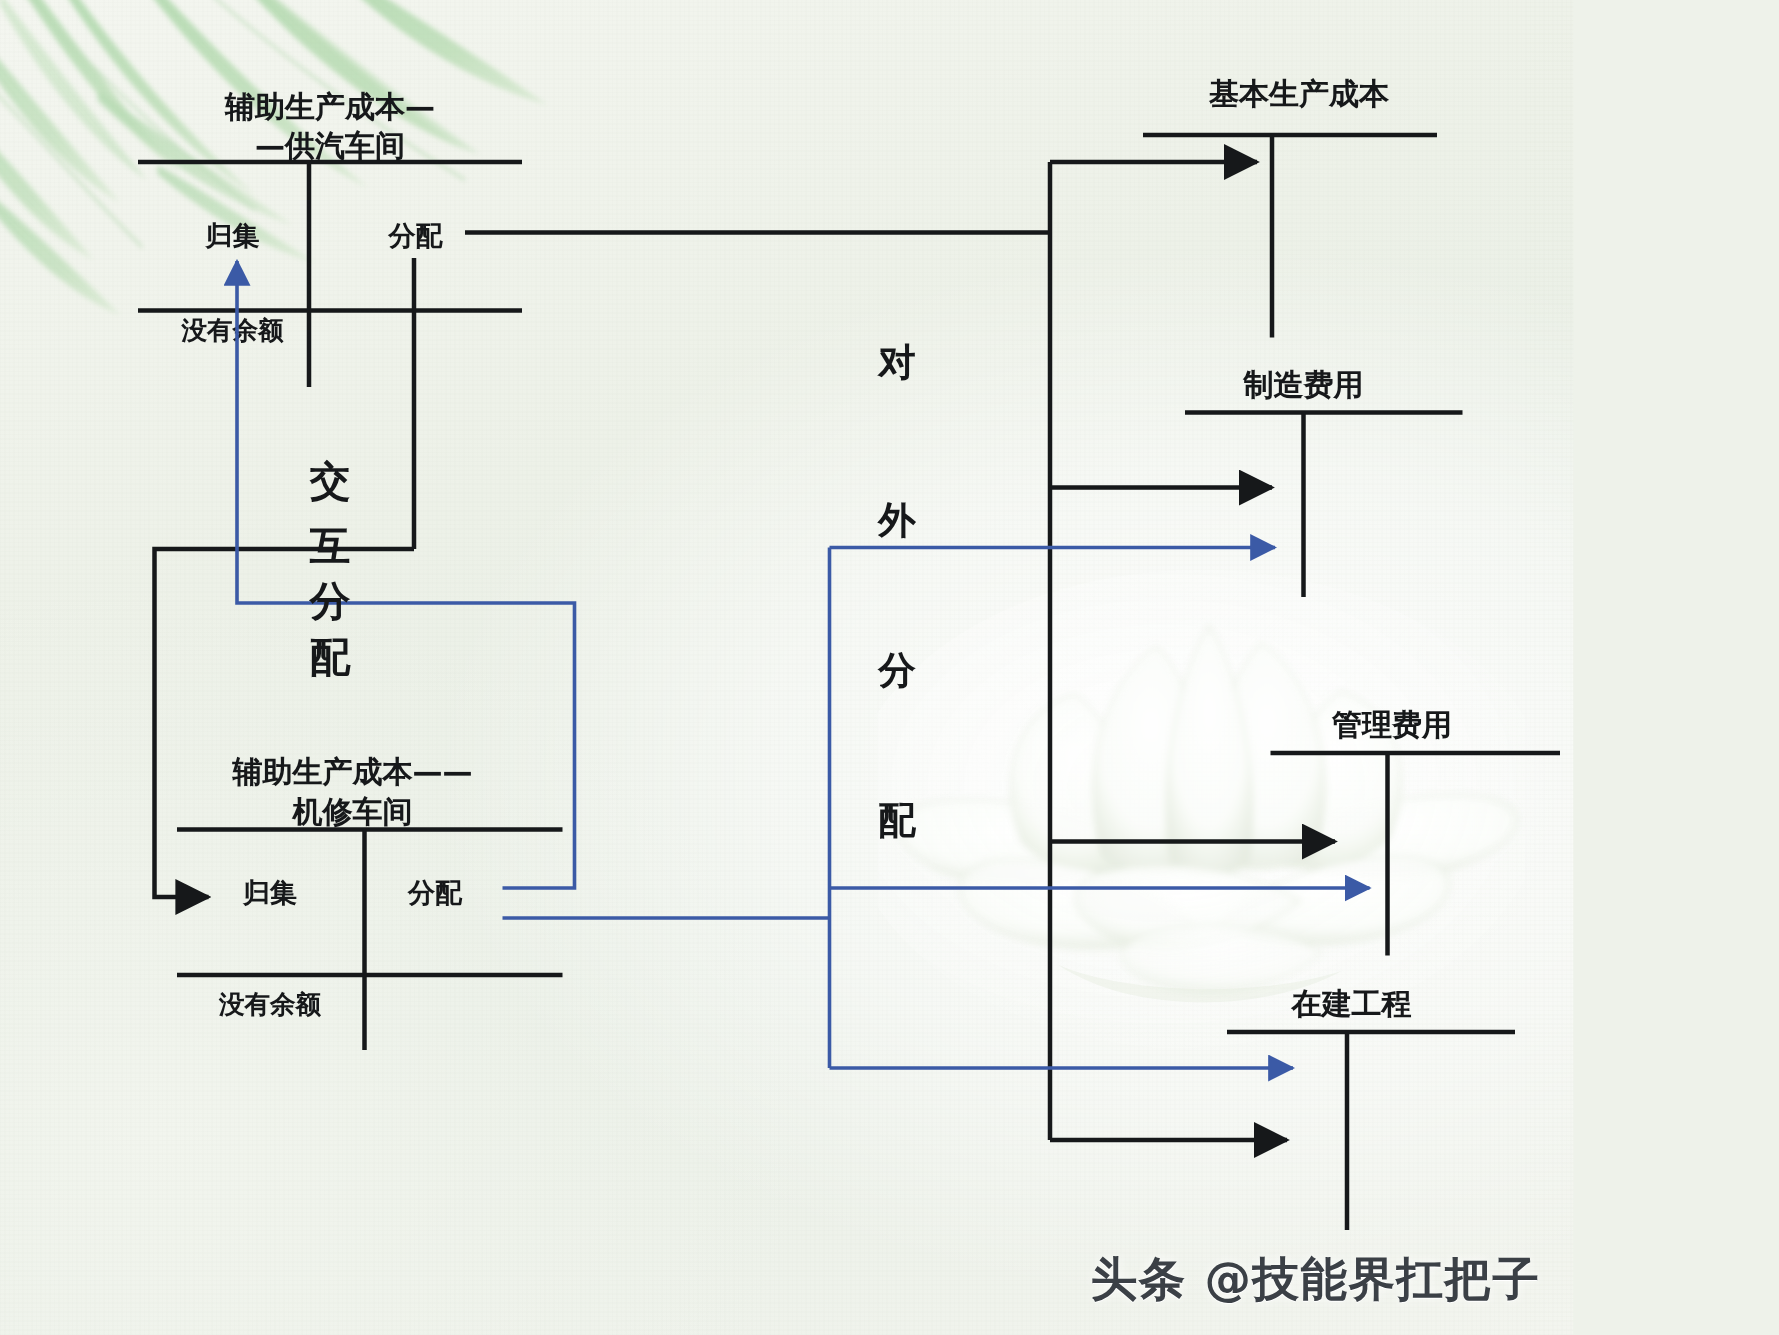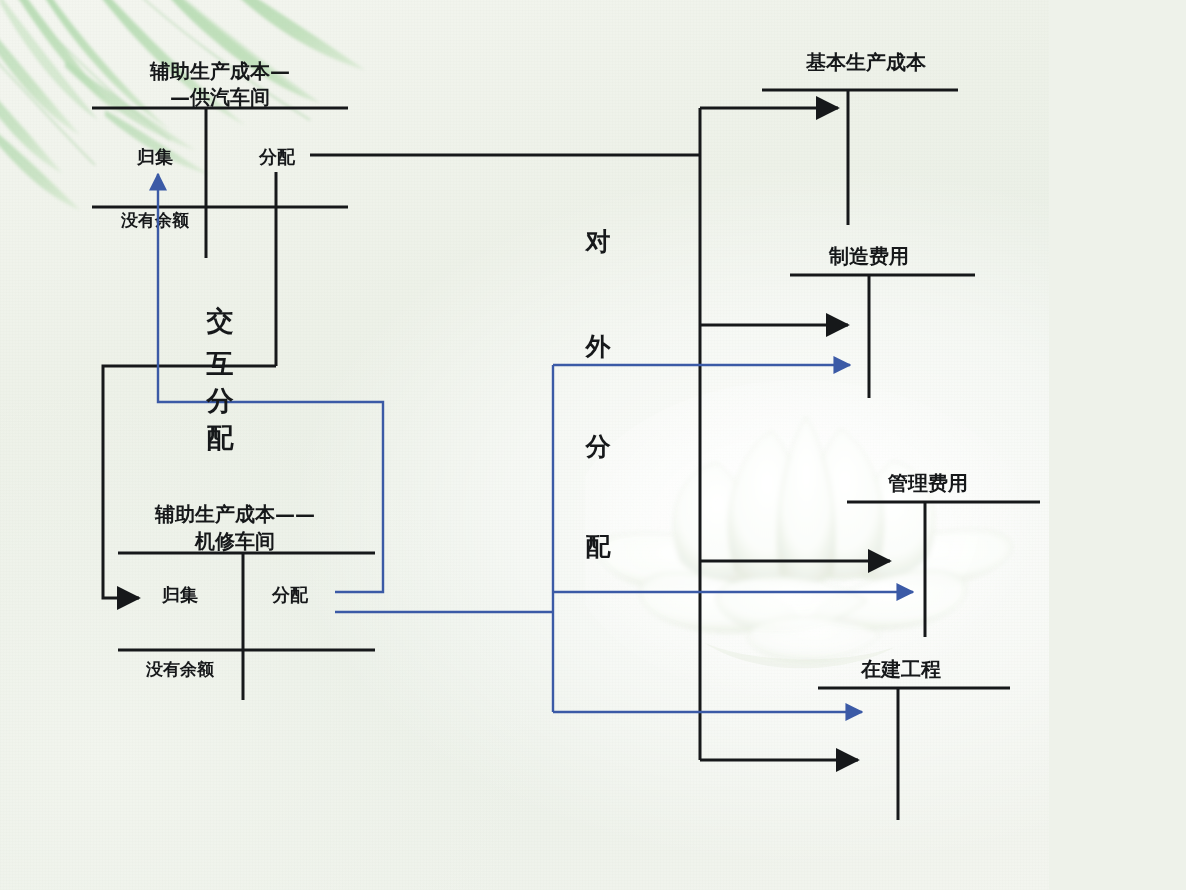--- a/index.html
+++ b/index.html
@@ -244,14 +244,15 @@
       <g>
         <text class="lbl lbl-vert2" x="598" y="250" text-anchor="middle">对</text>
         <text class="lbl lbl-vert2" x="598" y="355" text-anchor="middle">外</text>
         <text class="lbl lbl-vert2" x="598" y="455" text-anchor="middle">分</text>
         <text class="lbl lbl-vert2" x="598" y="555" text-anchor="middle">配</text>
       </g>
 
     </g>
   </svg>
 
+  <div class="watermark">头条 @技能界扛把子</div>
 
 </div>
 
 </body></html>

